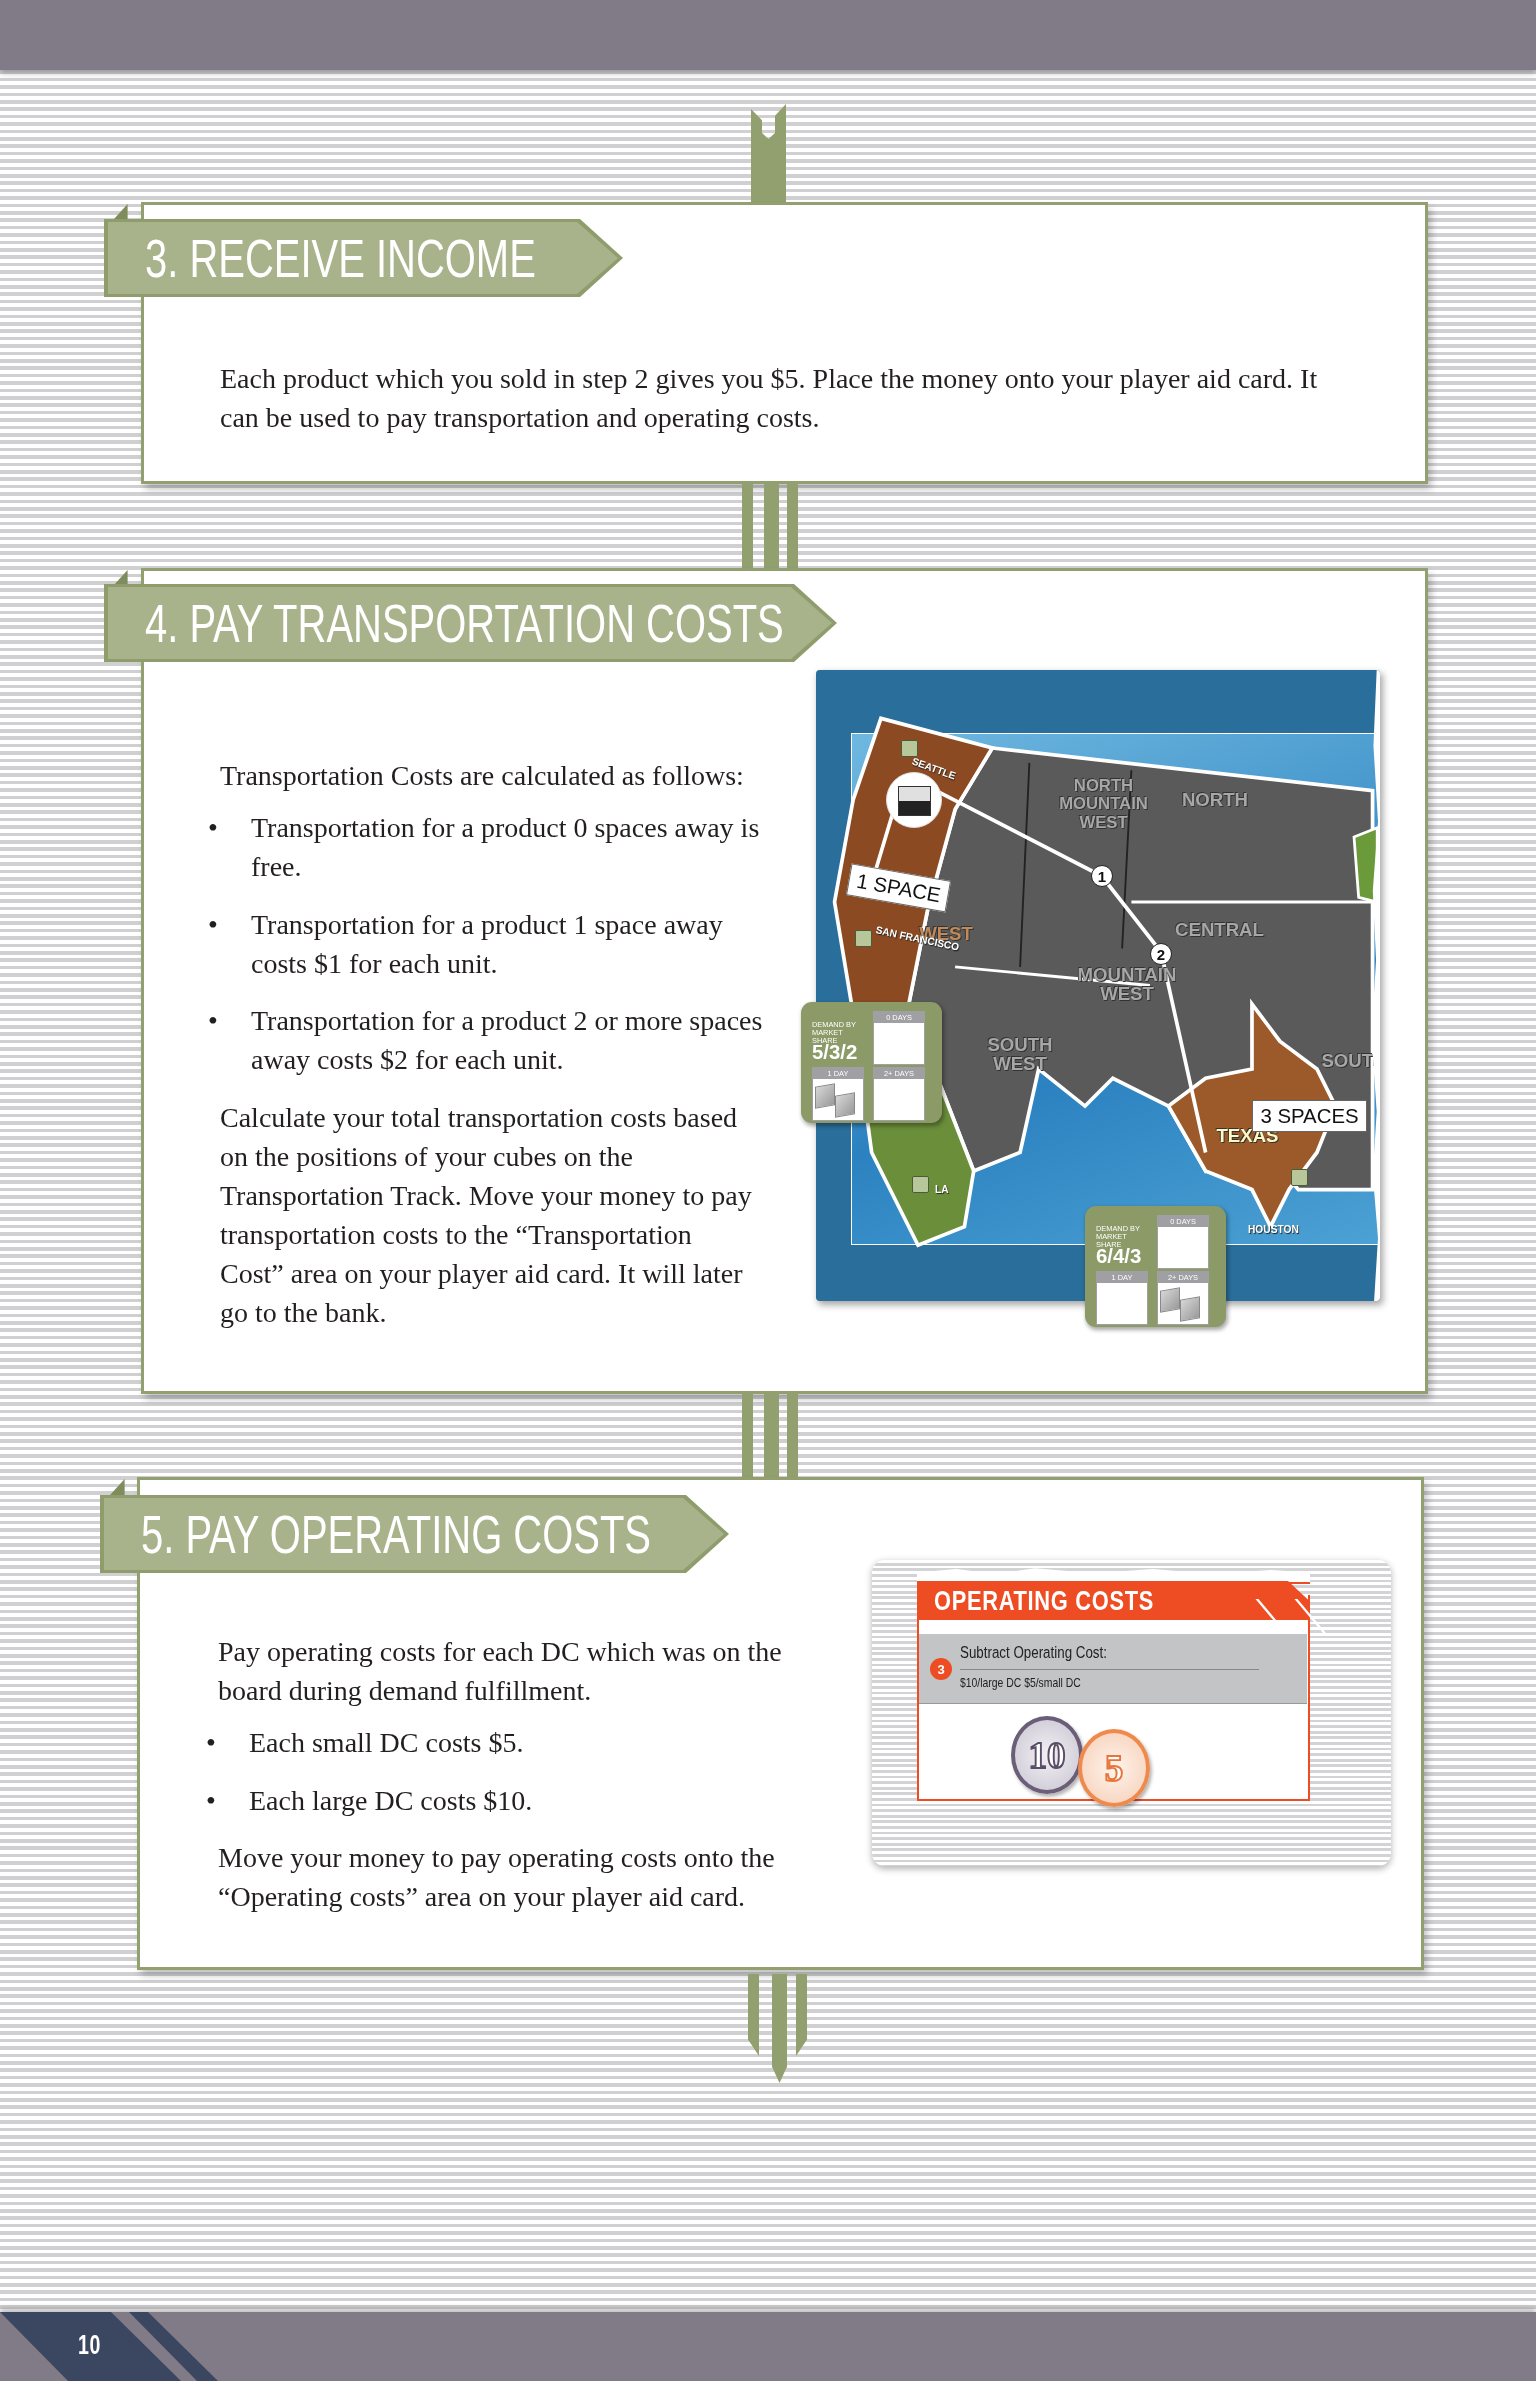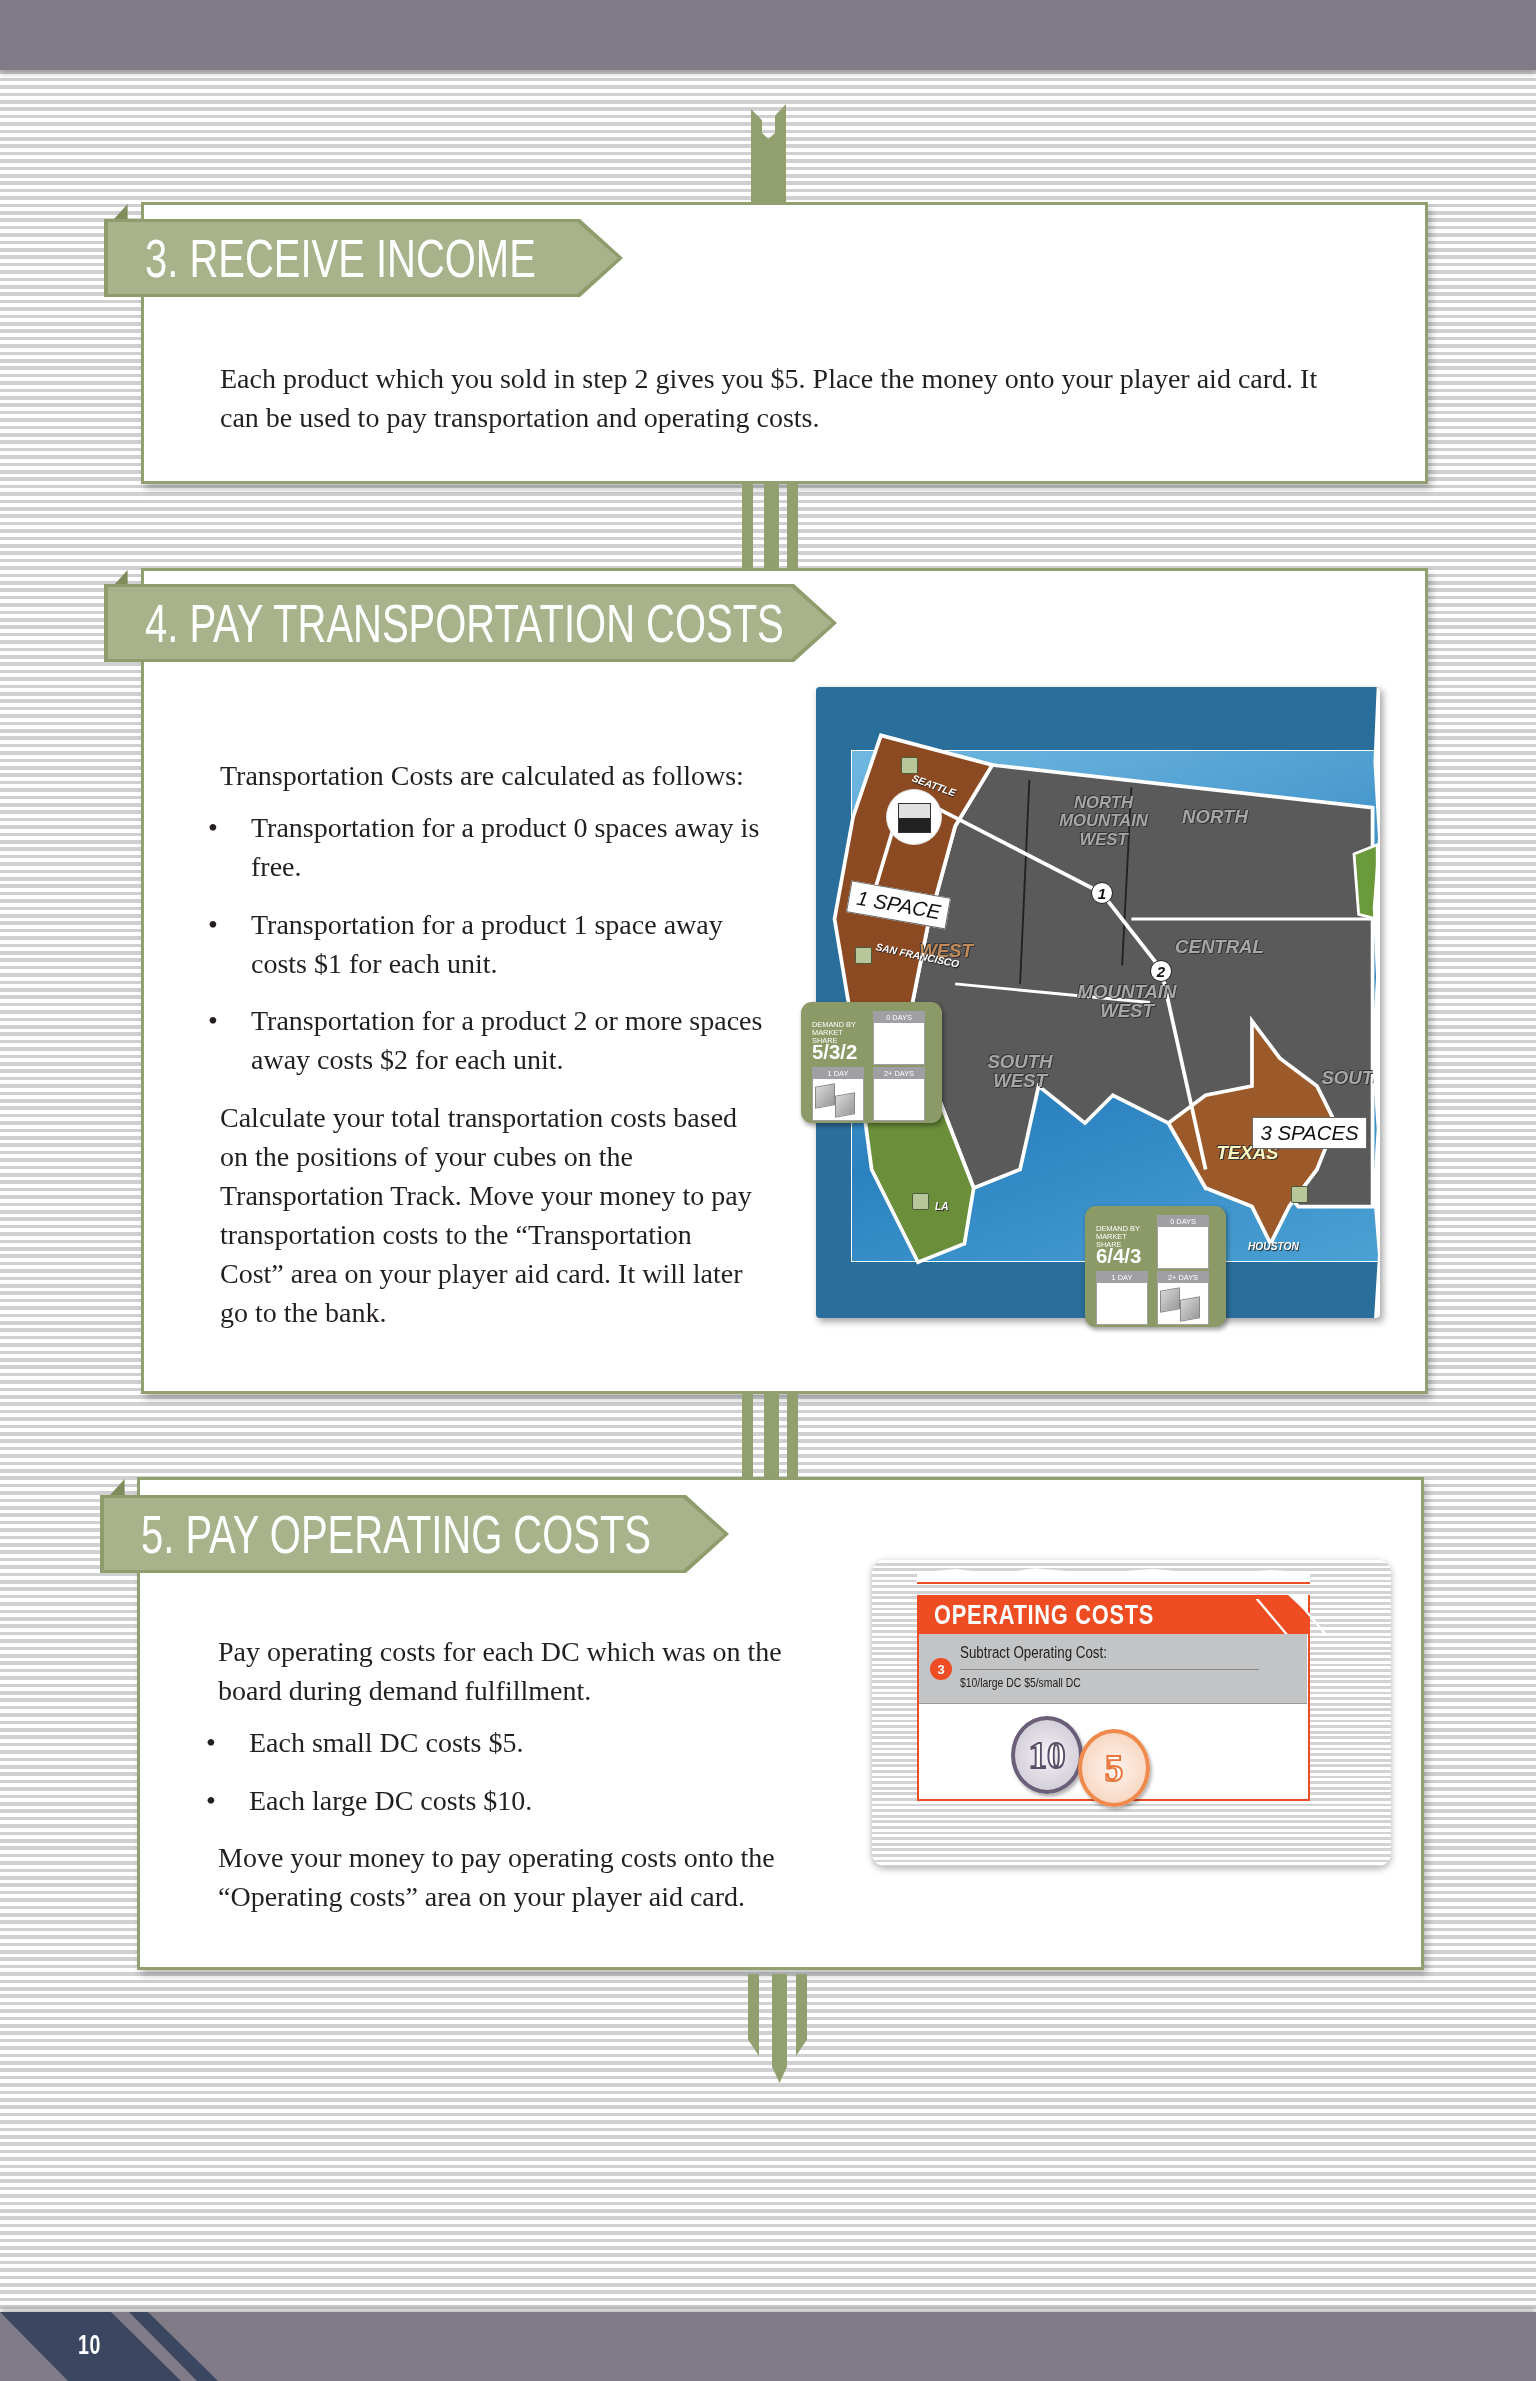--- a/index.html
+++ b/index.html
@@ -38,41 +38,41 @@
     color: #ffffff; font-family: "Liberation Sans", sans-serif; font-size: 54px; letter-spacing: 0px;
     transform: scaleX(0.74); transform-origin: left center; white-space: nowrap;
   }
   .body-text { position: absolute; color: #231f20; font-size: 28px; line-height: 39px; }
   .body-text p { margin: 12px; }
   .bullets { list-style: none; margin: 13px 0; }
   .bullets li { position: relative; padding-left: 43px; margin-bottom: 18.6px; }
   .bullets li::before { content: "\2022"; position: absolute; left: 0; top: 0; }
 
   
-  .map { position: absolute; left: 816px; top: 687px; width: 564px; height: 631px; background: #2a6e9b; box-shadow: 2.8px 3.7px 7.4px rgba(0,0,0,0.35); overflow: hidden; border-radius: 3.7px; font-style: italic; }
+  .map { position: absolute; left: 816px; top: 670px; width: 564px; height: 631px; background: #2a6e9b; box-shadow: 2.8px 3.7px 7.4px rgba(0,0,0,0.35); overflow: hidden; border-radius: 3.7px; }
   .map-inner { position: absolute; left: 35px; top: 63px; width: 538px; height: 512px; background: linear-gradient(160deg, #6fb8e0, #2c82c0 60%, #4ca2d4); border: 1.9px solid #ffffff; }
   .map-torn { position: absolute; right: -1.9px; top: 0; width: 13px; height: 100%; background: #ffffff; clip-path: polygon(60% 0, 100% 0, 100% 100%, 40% 100%, 70% 90%, 30% 80%, 60% 70%, 20% 58%, 55% 46%, 30% 35%, 70% 24%, 35% 12%); }
   .region { position: absolute; display: flex; align-items: center; justify-content: center; text-align: center; font-family: "Liberation Sans", sans-serif; font-weight: bold; color: #a7a7a7; font-size: 18.6px; line-height: 18.6px; text-shadow: 0.9px 0.9px 0 #333, -0.9px -0.9px 0 #333; transform-origin: center; }
   .label-box { position: absolute; background: #ffffff; color: #111; font-family: "Liberation Sans", sans-serif; font-size: 20.4px; padding: 3.7px 7.4px; border: 0.9px solid #666; white-space: nowrap; }
   .step-circle { position: absolute; width: 22px; height: 22px; border-radius: 50%; background: #ffffff; border: 1.9px solid #222; font-family: "Liberation Sans", sans-serif; font-weight: bold; font-size: 15px; display: flex; align-items: center; justify-content: center; color: #111; }
   .city { position: absolute; font-family: "Liberation Sans", sans-serif; font-weight: bold; color: #fff; font-size: 10.2px; text-shadow: 0.9px 0.9px 0.9px #222; white-space: nowrap; }
   .truck { position: absolute; width: 16.7px; height: 16.7px; background: #b7c79a; border: 1.9px solid #4a5a3a; border-radius: 1.9px; }
 
   .demand-card { position: absolute; width: 141px; height: 121px; background: #8c9a68; border-radius: 11px; box-shadow: 1.9px 2.8px 4.6px rgba(0,0,0,0.35); }
   .demand-label { position: absolute; left: 11px; top: 18.6px; font-family: "Liberation Sans", sans-serif; font-size: 7.4px; color: #ffffff; line-height: 8.3px; }
   .demand-value { position: absolute; left: 11px; top: 39px; font-family: "Liberation Sans", sans-serif; font-weight: bold; font-size: 20.4px; color: #ffffff; }
   .demand-cell { position: absolute; width: 52px; height: 54px; background: #ffffff; border: 1.9px solid #a0a0a4; }
   .demand-cell .hdr { position: absolute; left: 0; top: 0; width: 100%; height: 11px; background: #a0a0a4; color: #fff; font-family: "Liberation Sans", sans-serif; font-size: 7.4px; text-align: center; line-height: 11px; }
   .cube { position: absolute; width: 20.4px; height: 22px; background: linear-gradient(135deg, #d6d6d6, #9a9a9a); border: 0.9px solid #888; transform: skewY(-10deg); }
 
   
   .op-card { position: absolute; left: 872px; top: 1560px; width: 519px; height: 306px; border-radius: 13px; box-shadow: 0 2.8px 7.4px rgba(0,0,0,0.3); background: repeating-linear-gradient(to bottom, #ffffff 0px, #ffffff 2.8px, #d3d3d6 2.8px, #d3d3d6 5.6px); overflow: hidden; }
   .op-torn { position: absolute; left: 45px; top: 7.4px; width: 393px; height: 16.7px; background: #ffffff; border-bottom: 2.8px solid #ee4d24; clip-path: polygon(0 30%, 10% 10%, 20% 40%, 30% 5%, 45% 35%, 60% 10%, 75% 40%, 90% 15%, 100% 30%, 100% 100%, 0 100%); }
   .op-frame { position: absolute; left: 45px; top: 35px; width: 393px; height: 206px; background: #ffffff; border: 2.8px solid #ee4d24; border-top: none; }
-  .op-header { position: absolute; left: 45px; top: 35px; width: 393px; height: 39px; background: #ee4d24; clip-path: polygon(0 0, 371px 0, 393px 20.4px, 393px 100%, 0 100%); display: flex; align-items: center; padding-left: 16.7px; }
+  .op-header { position: absolute; left: 45px; top: 21px; width: 393px; height: 39px; background: #ee4d24; clip-path: polygon(0 0, 371px 0, 393px 20.4px, 393px 100%, 0 100%); display: flex; align-items: center; padding-left: 16.7px; }
   .op-title { color: #ffffff; font-family: "Liberation Sans", sans-serif; font-weight: bold; font-size: 28px; transform: scaleX(0.78); transform-origin: left; white-space: nowrap; letter-spacing: 0.9px; }
   .op-slash { position: absolute; top: 39px; width: 2.8px; height: 37px; background: #ffffff; transform: skewX(40deg); }
   .op-sub { position: absolute; left: 47px; top: 74px; width: 388px; height: 70px; background: #c3c4c6; border-bottom: 0.9px solid #999; }
   .op-badge { position: absolute; left: 11px; top: 24px; width: 22px; height: 22px; border-radius: 50%; background: #ee4d24; color: #fff; font-family: "Liberation Sans", sans-serif; font-weight: bold; font-size: 13px; display: flex; align-items: center; justify-content: center; }
   .op-line1 { position: absolute; left: 41px; top: 9.3px; font-family: "Liberation Sans", sans-serif; font-size: 16.7px; color: #222; transform: scaleX(0.8); transform-origin: left; white-space: nowrap; }
   .op-rule { position: absolute; left: 41px; top: 35px; width: 299px; height: 0.9px; background: #888; }
   .op-line2 { position: absolute; left: 41px; top: 41px; font-family: "Liberation Sans", sans-serif; font-size: 13px; color: #222; transform: scaleX(0.8); transform-origin: left; white-space: nowrap; }
   .coin { position: absolute; width: 72px; height: 78px; border-radius: 50%; display: flex; align-items: center; justify-content: center; font-family: "Liberation Serif", serif; font-weight: bold; font-size: 37px; box-shadow: 1.9px 2.8px 3.7px rgba(0,0,0,0.3); }
   .coin-10 { left: 139px; top: 156px; border: 4.6px solid #6b5e78; background: radial-gradient(circle, #f2f0f5, #c9c4d0); color: #ffffff; -webkit-text-stroke: 1.9px #5a4d68; }
   .coin-5 { left: 206px; top: 169px; border: 4.6px solid #f08a4c; background: radial-gradient(circle, #fff4ec, #f5cdb5); color: #ffffff; -webkit-text-stroke: 1.9px #e8743a; }

